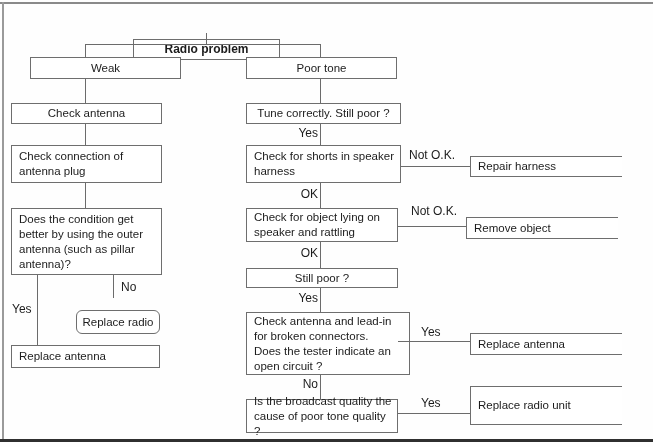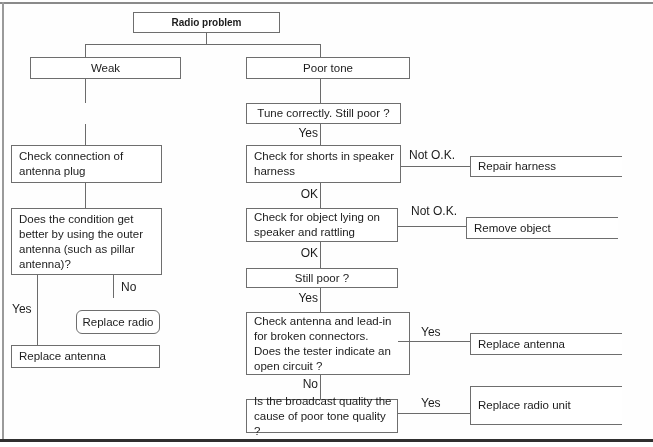--- a/index.html
+++ b/index.html
@@ -12,21 +12,21 @@
   .frame-left{position:absolute;left:2px;top:2px;width:2px;height:438px;background:#9a9a9a;}
   .frame-bottom{position:absolute;left:0;top:439px;width:653px;height:3px;background:#2f2f2f;}
 
   .box{
     position:absolute;box-sizing:border-box;border:1px solid #6e6e6e;background:#fff;
     font-size:11.5px;line-height:15px;white-space:pre-line;
     display:flex;align-items:center;justify-content:center;text-align:center;
   }
   .box.tl{justify-content:flex-start;text-align:left;padding-left:7px;padding-right:5px;}
   .box.open-right{border-right:none;}
-  .box.bold{font-weight:bold;font-size:10px;}
+  .box.bold{font-weight:bold;font-size:12px;margin-top:27px;}
 
   .vline{position:absolute;width:1px;background:#6b6b6b;}
   .hline{position:absolute;height:1px;background:#6b6b6b;}
 
   .lbl{
     position:absolute;font-size:12px;line-height:14px;background:transparent;
   }
   .lbl.r{text-align:right;}
 </style>
 </head>
@@ -41,20 +41,21 @@
   <div class="box bold" style="left:133px;top:12px;width:147px;height:21px;">Radio problem</div>
 
   <div class="vline" style="left:206px;top:33px;height:11px;"></div>
   <div class="hline" style="left:85px;top:44px;width:236px;"></div>
   <div class="vline" style="left:85px;top:44px;height:13px;"></div>
   <div class="vline" style="left:320px;top:44px;height:13px;"></div>
 
   <div class="box" style="left:11px;top:57px;width:151px;height:22px;margin-left:19px;">Weak</div>
   <div class="vline" style="left:85px;top:79px;height:24px;"></div>
 
+  <div class="box" style="left:11px;top:103px;width:151px;height:21px;">Check antenna</div>
   <div class="vline" style="left:85px;top:124px;height:21px;"></div>
 
   <div class="box tl" style="left:11px;top:145px;width:151px;height:38px;">Check connection of
 antenna plug</div>
   <div class="vline" style="left:85px;top:183px;height:25px;"></div>
 
   <div class="box tl" style="left:11px;top:208px;width:151px;height:67px;">Does the condition get
 better by using the outer
 antenna (such as pillar
 antenna)?</div>
@@ -62,21 +63,21 @@
   <div class="vline" style="left:37px;top:275px;height:70px;"></div>
   <div class="lbl" style="left:12px;top:302px;width:24px;">Yes</div>
 
   <div class="vline" style="left:113px;top:275px;height:23px;"></div>
   <div class="lbl" style="left:121px;top:280px;width:24px;">No</div>
 
   <div class="box" style="left:76px;top:310px;width:84px;height:24px;border-radius:6px;">Replace radio</div>
 
   <div class="box tl" style="left:11px;top:345px;width:149px;height:23px;">Replace antenna</div>
 
-  <div class="box" style="left:246px;top:57px;width:164px;height:22px;">Poor tone</div>
+  <div class="box" style="left:246px;top:57px;width:151px;height:22px;">Poor tone</div>
   <div class="vline" style="left:320px;top:79px;height:24px;"></div>
 
   <div class="box" style="left:246px;top:103px;width:155px;height:21px;">Tune correctly. Still poor ?</div>
   <div class="vline" style="left:320px;top:124px;height:21px;"></div>
   <div class="lbl r" style="left:288px;top:126px;width:30px;">Yes</div>
 
   <div class="box tl" style="left:246px;top:145px;width:155px;height:38px;">Check for shorts in speaker
 harness</div>
   <div class="hline" style="left:401px;top:166px;width:69px;"></div>
   <div class="lbl" style="left:409px;top:148px;width:56px;">Not O.K.</div>

